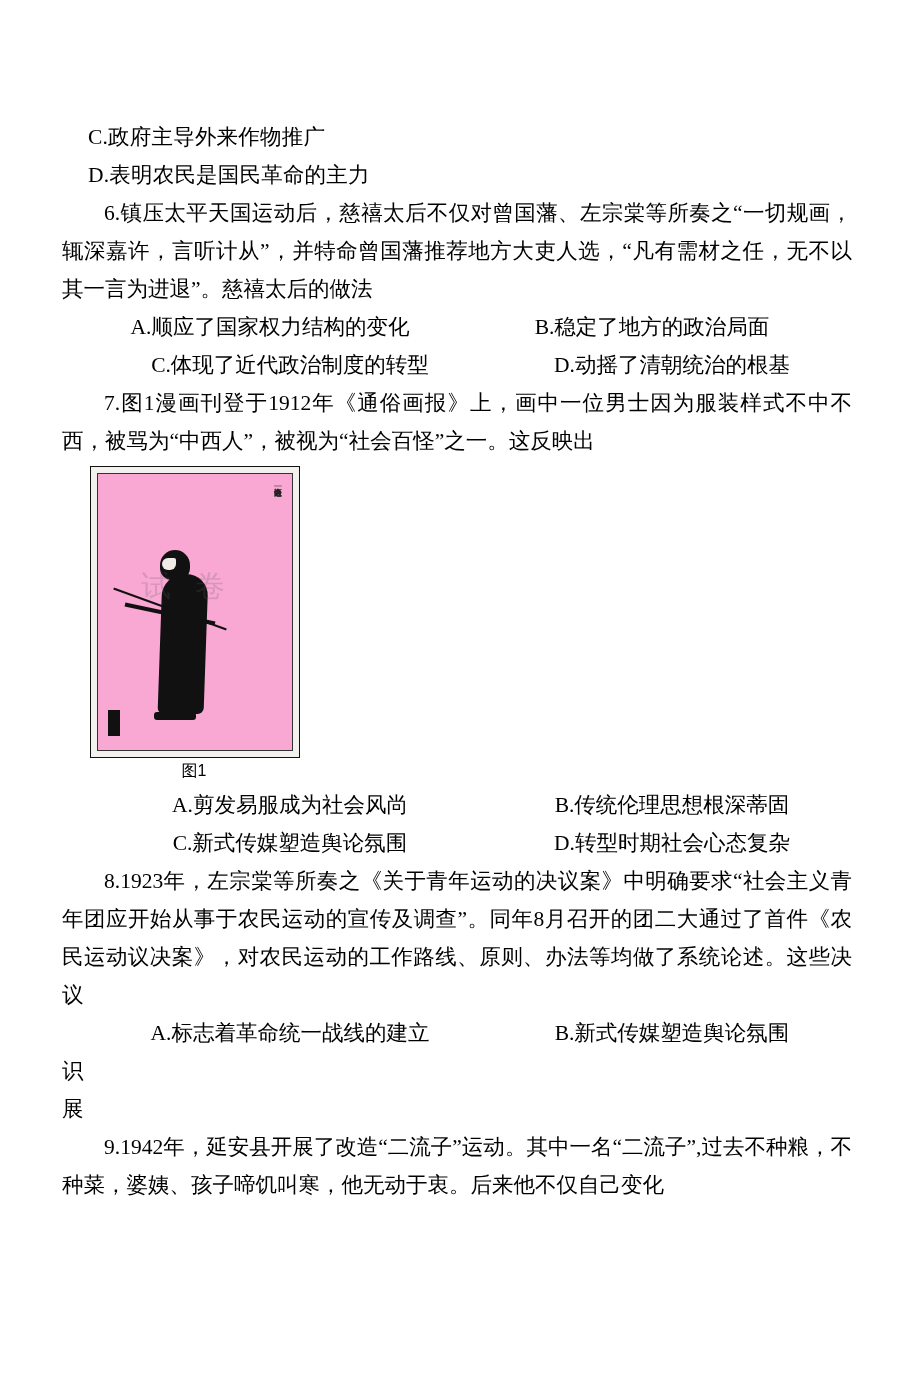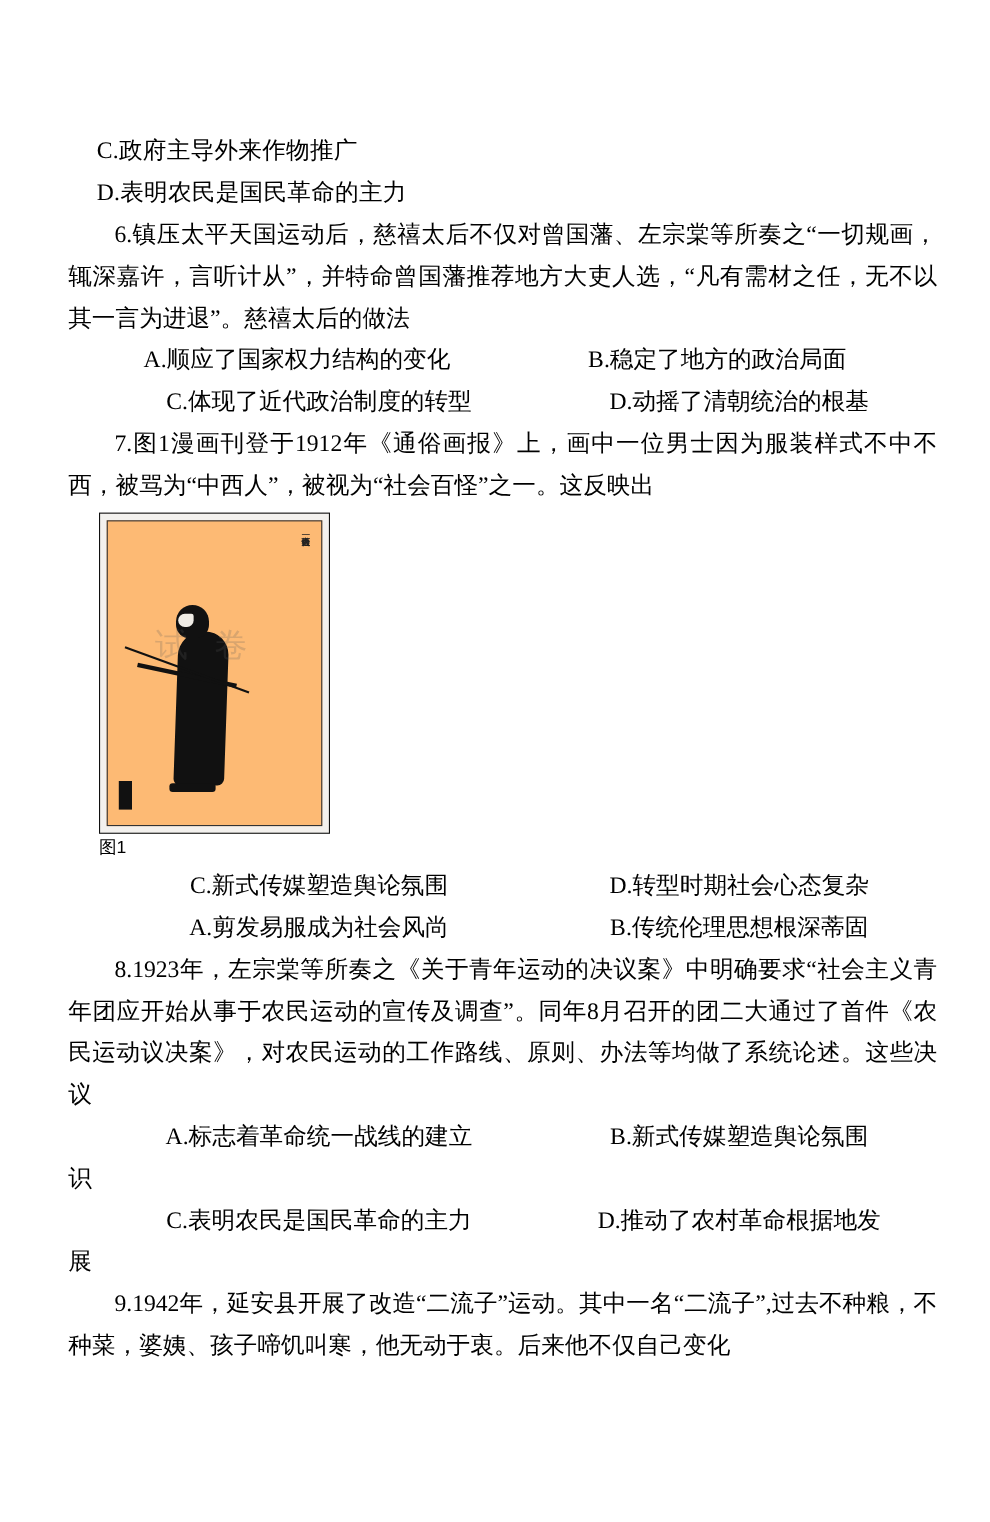--- a/index.html
+++ b/index.html
@@ -74,21 +74,21 @@
     position: relative;
     overflow: hidden;
   }
   .fig-inner {
     position: absolute;
     left: 6px;
     top: 6px;
     right: 6px;
     bottom: 6px;
     border: 1px solid #333;
-    background: #fdba74;
+    background: #f9a8d4;
     overflow: hidden;
   }
   .fig-text-col {
     position: absolute;
     right: 10px;
     top: 8px;
     width: 74px;
     height: 110px;
     font-size: 8px;
     line-height: 9px;
@@ -175,20 +175,21 @@
     top: 92px;
     width: 100%;
     font-size: 30px;
     color: rgba(90,90,90,0.22);
     letter-spacing: 24px;
     text-align: center;
     font-family: "Liberation Sans", sans-serif;
   }
   .fig-label {
     width: 208px;
+    text-align: center;
     font-size: 16px;
     line-height: 22px;
     padding-top: 2px;
     font-family: "Liberation Sans", sans-serif;
   }
   .spacer-s { height: 4px; }
 </style>
 </head>
 <body>
 
@@ -226,38 +227,34 @@
           <div class="fig-stamp"></div>
           <div class="fig-wm">试卷</div>
         </div>
       </div>
       <div class="fig-label">图1</div>
     </div>
 
     <div class="spacer-s"></div>
 
     <div class="opts opt-row-wide">
+      <div class="opt-a">A.剪发易服成为社会风尚</div>
+      <div class="opt-b">B.传统伦理思想根深蒂固</div>
+    </div>
+    <div class="opts opt-row-wide">
       <div class="opt-a">C.新式传媒塑造舆论氛围</div>
       <div class="opt-b">D.转型时期社会心态复杂</div>
     </div>
-    <div class="opts opt-row-wide">
-      <div class="opt-a">A.剪发易服成为社会风尚</div>
-      <div class="opt-b">B.传统伦理思想根深蒂固</div>
-    </div>
 
     <div class="para">8.1923年，左宗棠等所奏之《关于青年运动的决议案》中明确要求“社会主义青年团应开始从事于农民运动的宣传及调查”。同年8月召开的团二大通过了首件《农民运动议决案》，对农民运动的工作路线、原则、办法等均做了系统论述。这些决议</div>
 
     <div class="opts opt-row-wide">
       <div class="opt-a">A.标志着革命统一战线的建立</div>
       <div class="opt-b">B.新式传媒塑造舆论氛围</div>
     </div>
     <div class="line">识</div>
 
-    <div class="opts opt-row-wide">
-      <div class="opt-a">C.表明农民是国民革命的主力</div>
-      <div class="opt-b">D.推动了农村革命根据地发</div>
-    </div>
     <div class="line">展</div>
 
     <div class="para">9.1942年，延安县开展了改造“二流子”运动。其中一名“二流子”,过去不种粮，不种菜，婆姨、孩子啼饥叫寒，他无动于衷。后来他不仅自己变化</div>
 
   </div>
 </div>
 
 </body></html>

